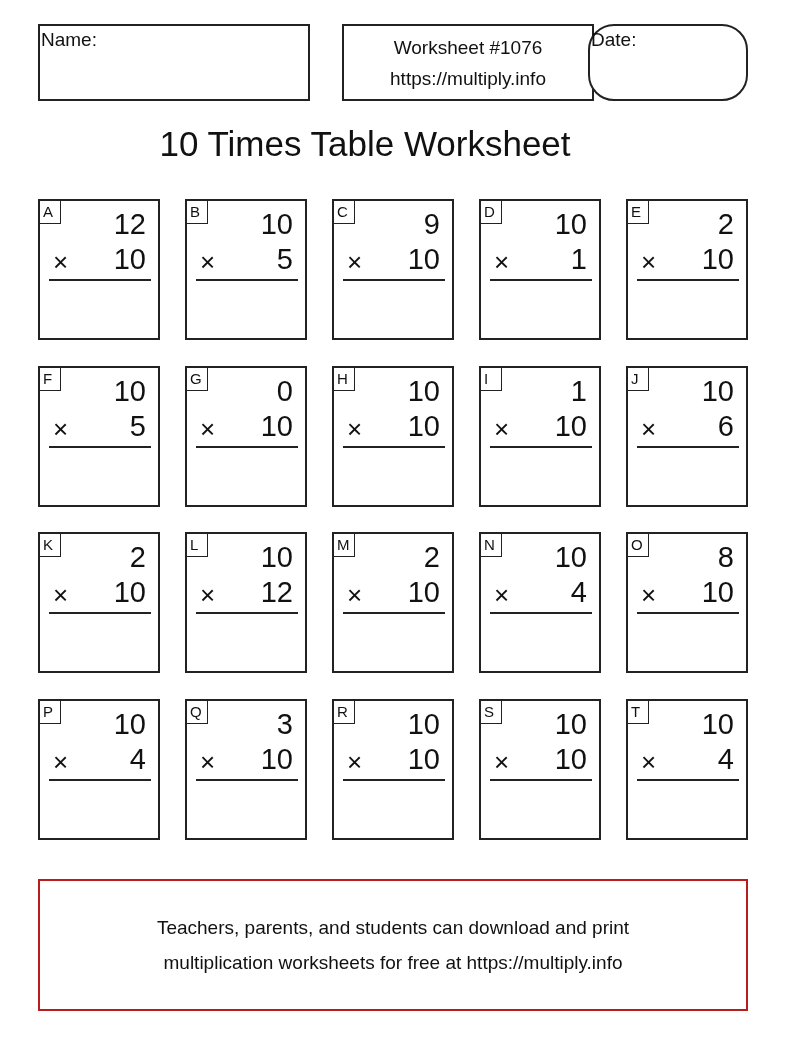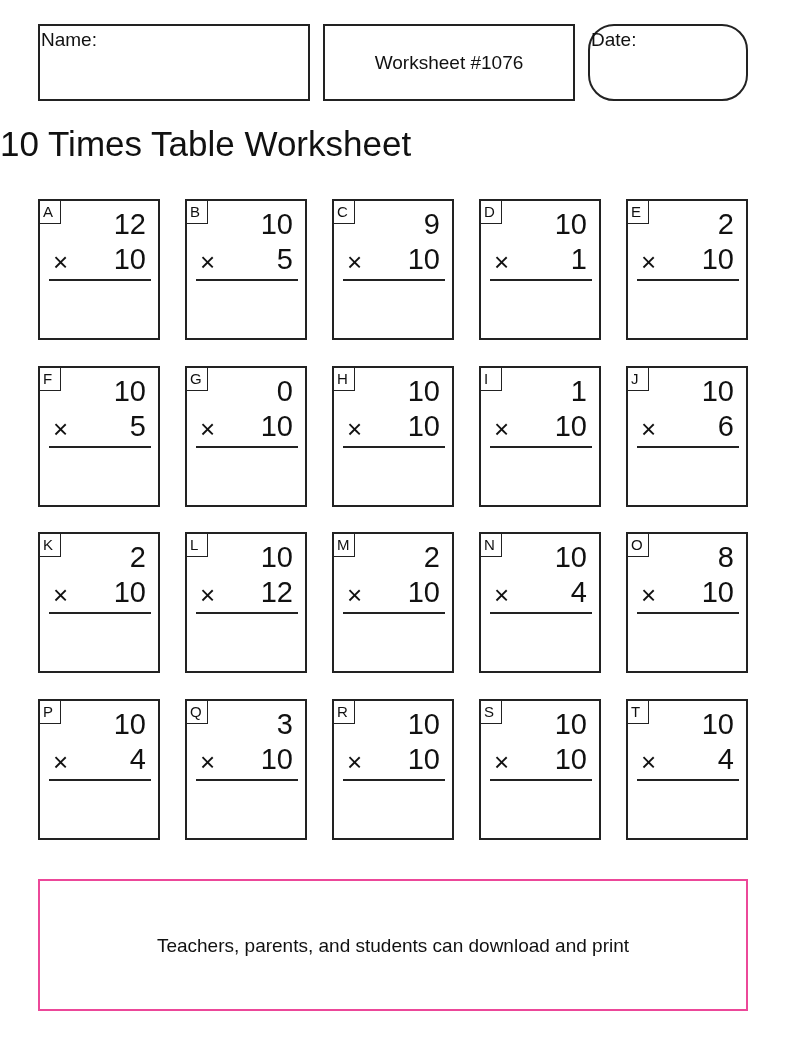--- a/index.html
+++ b/index.html
@@ -1,36 +1,37 @@
 <!DOCTYPE html>
 <html><head>
 <meta charset="utf-8">
 <style>
   html, body { margin:0; padding:0; background:#ffffff; }
   body { width:786px; height:1056px; position:relative; font-family:"Liberation Sans", sans-serif; color:#111; overflow:hidden; }
   .hbox { position:absolute; border:2px solid #222; box-sizing:border-box; background:#fff; }
   .hlabel { position:absolute; left:1px; top:3px; font-size:19px; }
   .center-box { display:flex; flex-direction:column; align-items:center; justify-content:center; font-size:19px; line-height:31px; }
-  .title { position:absolute; left:0; width:730px; top:124px; text-align:left; font-size:35px; }
+  .title { position:absolute; left:0; width:730px; top:124px; text-align:center; font-size:35px; }
   .card { position:absolute; width:122px; height:141px; border:2px solid #222; box-sizing:border-box; }
   .letter { position:absolute; left:0; top:0; width:21px; height:23px; border-right:1.5px solid #222; border-bottom:1.5px solid #222; box-sizing:border-box; font-size:15px; line-height:22px; padding-left:3px; }
   .top { position:absolute; right:12px; top:6px; font-size:29px; line-height:34px; }
   .bot { position:absolute; right:12px; top:41px; font-size:29px; line-height:34px; }
   .times { position:absolute; left:13px; top:44px; font-size:26px; line-height:34px; }
   .line { position:absolute; left:9px; right:7px; top:78px; height:2px; background:#222; }
-  .footer { position:absolute; left:38px; top:879px; width:710px; height:132px; border:2px solid #ec4899; box-sizing:border-box; display:flex; flex-direction:column; align-items:center; justify-content:center; font-size:19px; line-height:35px; }
+  .footer { position:absolute; left:38px; top:879px; width:710px; height:132px; border:2px solid #b91c1c; box-sizing:border-box; display:flex; flex-direction:column; align-items:center; justify-content:center; font-size:19px; line-height:35px; }
 </style>
 </head>
 <body>
 
 <div class="hbox" style="left:38px;top:24px;width:272px;height:77px;">
   <span class="hlabel">Name:</span>
 </div>
-<div class="hbox center-box" style="left:323px;top:24px;width:252px;height:77px;">
+<div class="hbox center-box" style="left:342px;top:24px;width:252px;height:77px;">
   <span>Worksheet #1076</span>
+  <span>https://multiply.info</span>
 </div>
 <div class="hbox" style="left:588px;top:24px;width:160px;height:77px;border-radius:26px;">
   <span class="hlabel">Date:</span>
 </div>
 
 <div class="title">10 Times Table Worksheet</div>
 
 <div id="grid">
     <div class="card" style="left: 38px; top: 199px;">
       <div class="letter">A</div>
@@ -169,13 +170,14 @@
       <div class="letter">T</div>
       <div class="top">10</div>
       <div class="times">×</div>
       <div class="bot">4</div>
       <div class="line"></div>
     </div>
   </div>
 
 <div class="footer">
   <span>Teachers, parents, and students can download and print</span>
+  <span>multiplication worksheets for free at https://multiply.info</span>
 </div>
 
 </body></html>

